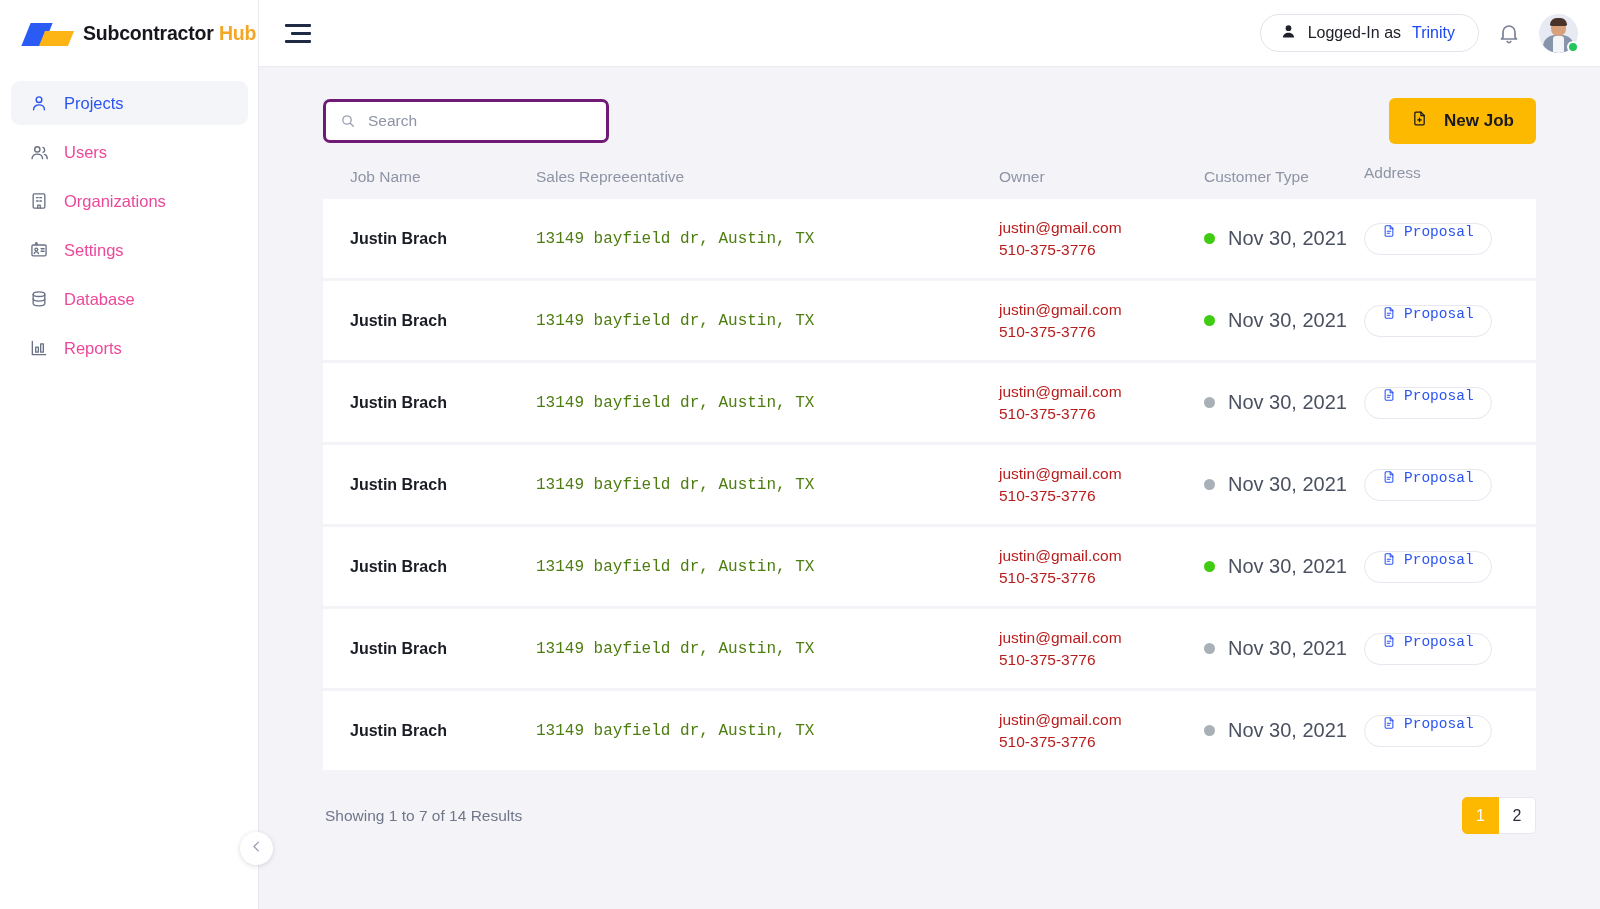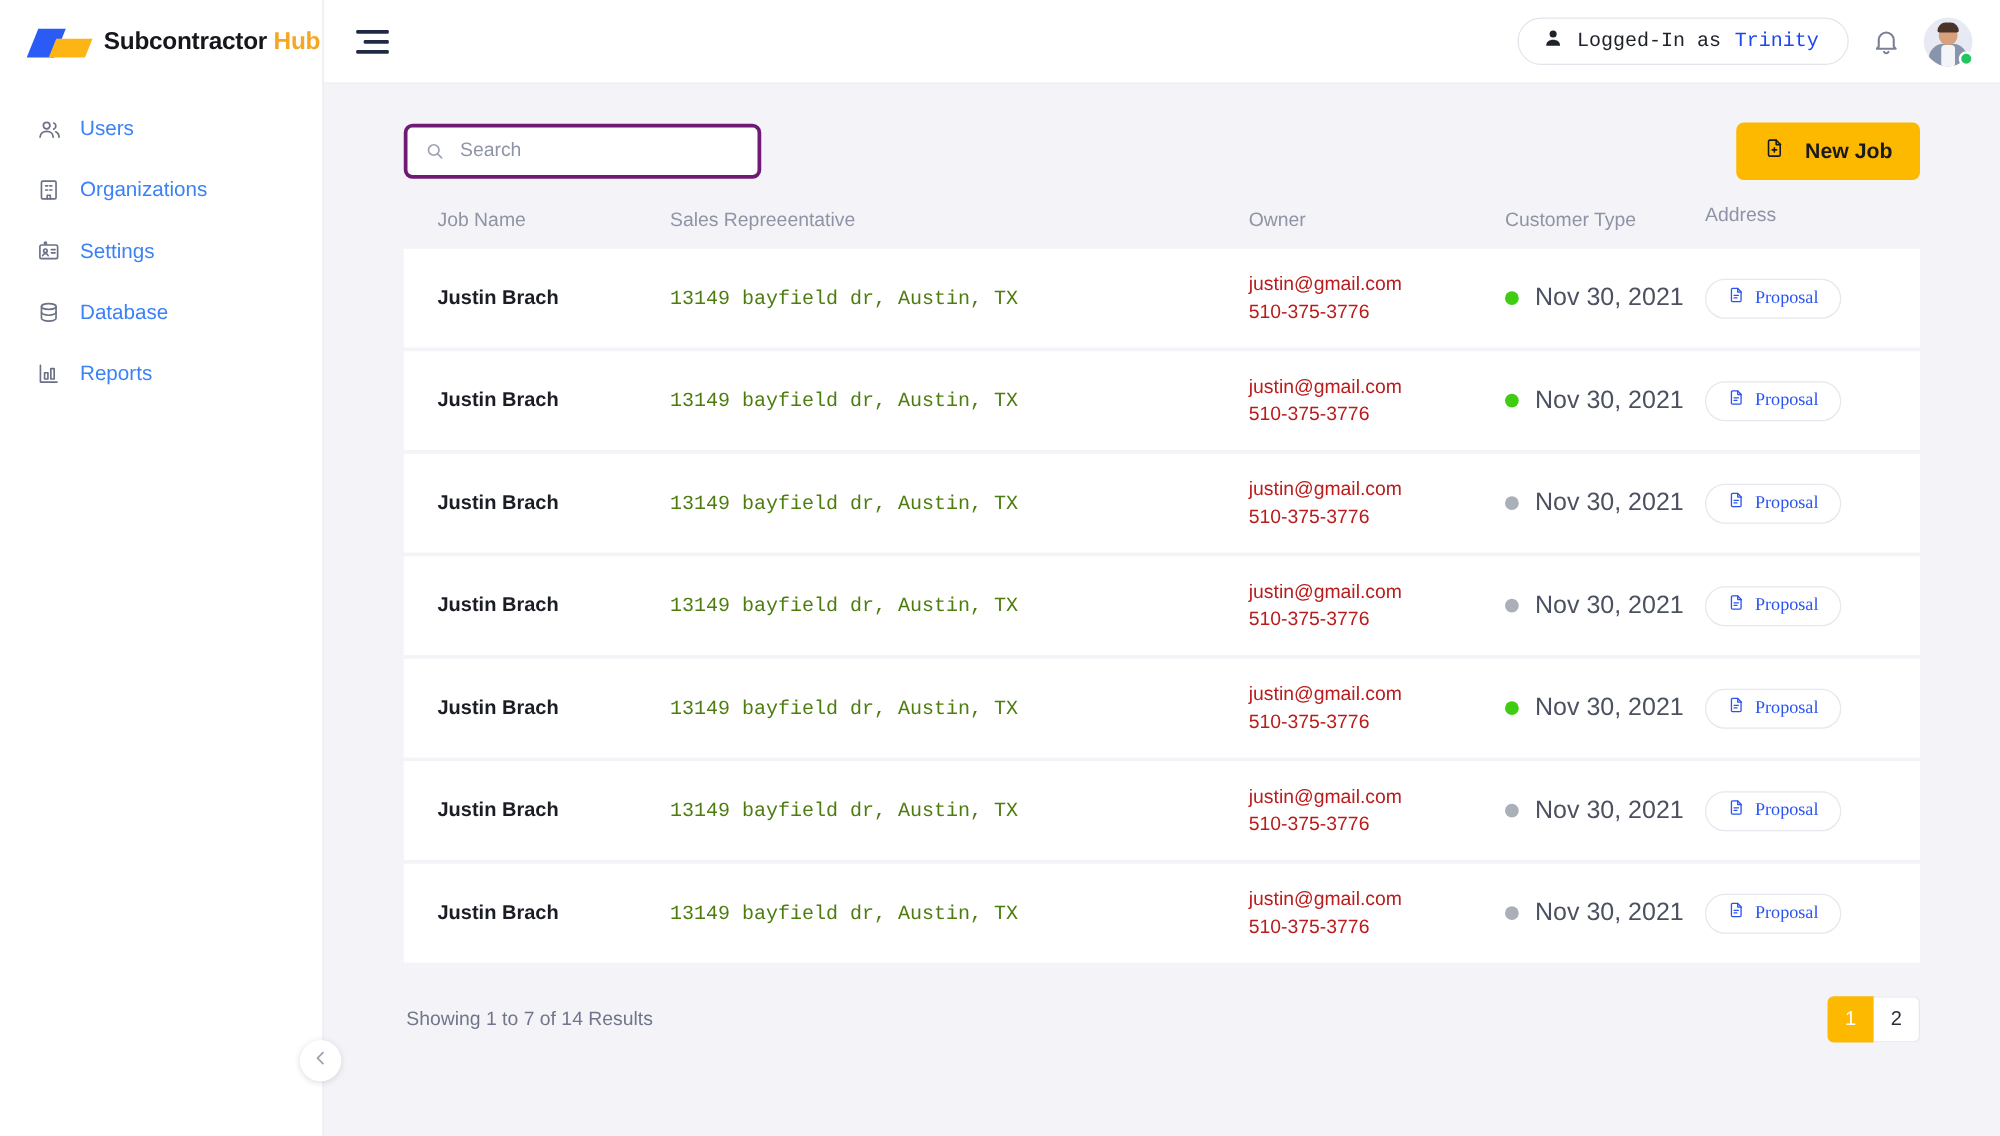--- a/index.html
+++ b/index.html
@@ -42,21 +42,21 @@
   .brand-text .hub { color: #f5a623; }
 
   .nav { padding: 14px 10px 0 11px; }
   .nav-item {
     display: flex; align-items: center;
     gap: 14px;
     height: 44px;
     padding-left: 17px;
     border-radius: 9px;
     margin-bottom: 5px;
-    color: #3b82f6;
+    color: #ec4899;
     font-size: 16.5px;
     cursor: pointer;
   }
   .nav-item .ico { width: 22px; height: 22px; display: flex; align-items: center; justify-content: center; color: #6b7185; }
   .nav-item.active { background: #f4f5f8; color: #2a54f2; }
   .nav-item.active .ico { color: #2a54f2; }
   .nav-item .lbl { line-height: 1; }
 
   .collapse-btn {
     position: absolute;
@@ -81,21 +81,21 @@
     padding: 0 22px 0 26px;
     flex: 0 0 67px;
     background: #ffffff;
   }
   .hamburger { width: 26px; height: 20px; display: flex; flex-direction: column; justify-content: center; gap: 5px; cursor: pointer; }
   .hamburger i { display: block; height: 3px; background: #1f2a44; border-radius: 1px; }
   .hamburger i:nth-child(1) { width: 26px; }
   .hamburger i:nth-child(2) { width: 20px; margin-left: 6px; }
   .hamburger i:nth-child(3) { width: 26px; }
 
-  .topbar-right { margin-left: auto; display: flex; align-items: center; gap: 18px; font-family: Liberation Mono, monospace; }
+  .topbar-right { margin-left: auto; display: flex; align-items: center; gap: 18px; }
   .login-pill {
     display: flex; align-items: center; gap: 11px;
     height: 38px;
     padding: 0 23px 0 19px;
     border: 1px solid #e3e4ec;
     border-radius: 20px;
     font-size: 16px;
     color: #20222b;
     background: #fff;
     cursor: pointer;
@@ -176,28 +176,28 @@
     height: 79px;
     display: flex; align-items: center;
     padding: 0 27px;
   }
   .row .c-job { font-size: 16px; font-weight: bold; color: #1b1d25; }
   .row .c-rep { font-size: 16px; color: #4d7c0f; font-family: Liberation Mono, monospace; }
   .owner-cell { font-size: 15.5px; color: #b91c1c; line-height: 1.38; }
   .type-cell { display: flex; align-items: center; gap: 13px; font-size: 20px; color: #4b5161; }
   .dot { width: 11px; height: 11px; border-radius: 50%; flex: 0 0 11px; }
   .proposal-btn {
-    display: inline-flex; align-items: center; gap: 8px;
+    display: inline-flex; align-items: flex-start; gap: 8px;
     height: 32px; padding: 0 17px;
     background: #ffffff;
     border: 1px solid #e6e7ef;
     border-radius: 17px;
     color: #2a54f2;
     font-size: 14.5px;
-    font-family: Liberation Serif, serif;
+    font-family: Liberation Mono, monospace;
     cursor: pointer;
   }
 
   .footer { display: flex; align-items: center; padding: 27px 0 0 2px; }
   .showing { font-size: 15.5px; color: #70768a; }
   .pager { margin-left: auto; display: flex; }
   .page-btn {
     width: 37px; height: 37px;
     display: flex; align-items: center; justify-content: center;
     font-size: 16px;
@@ -221,20 +221,29 @@
         <span class="blue"></span>
           <span class="amber"></span>
       </span>
       <span class="brand-text">
         <span>Subcontractor</span>
         <span class="hub">Hub</span>
       </span>
     </div>
 
     <nav class="nav">
+      <div class="nav-item active">
+        <span class="ico">
+          <svg width="20" height="20" viewBox="0 0 24 24" fill="none" stroke="currentColor" stroke-width="1.7" stroke-linecap="round" stroke-linejoin="round">
+              <circle cx="12" cy="8" r="3.4"></circle>
+              <path d="M5.5 20c0-3.6 2.9-5.8 6.5-5.8s6.5 2.2 6.5 5.8"></path>
+            </svg>
+        </span>
+        <span class="lbl">Projects</span>
+      </div>
       <div class="nav-item">
         <span class="ico">
           <svg width="21" height="21" viewBox="0 0 24 24" fill="none" stroke="currentColor" stroke-width="1.6" stroke-linecap="round" stroke-linejoin="round">
               <circle cx="9.5" cy="8.5" r="3"></circle>
               <path d="M3.5 19c0-3.2 2.7-5.2 6-5.2s6 2 6 5.2"></path>
               <path d="M16 6.2a3 3 0 0 1 0 5.6"></path>
               <path d="M17.8 14.2c1.8.7 3 2.3 3 4.8"></path>
             </svg>
         </span>
         <span class="lbl">Users</span>

